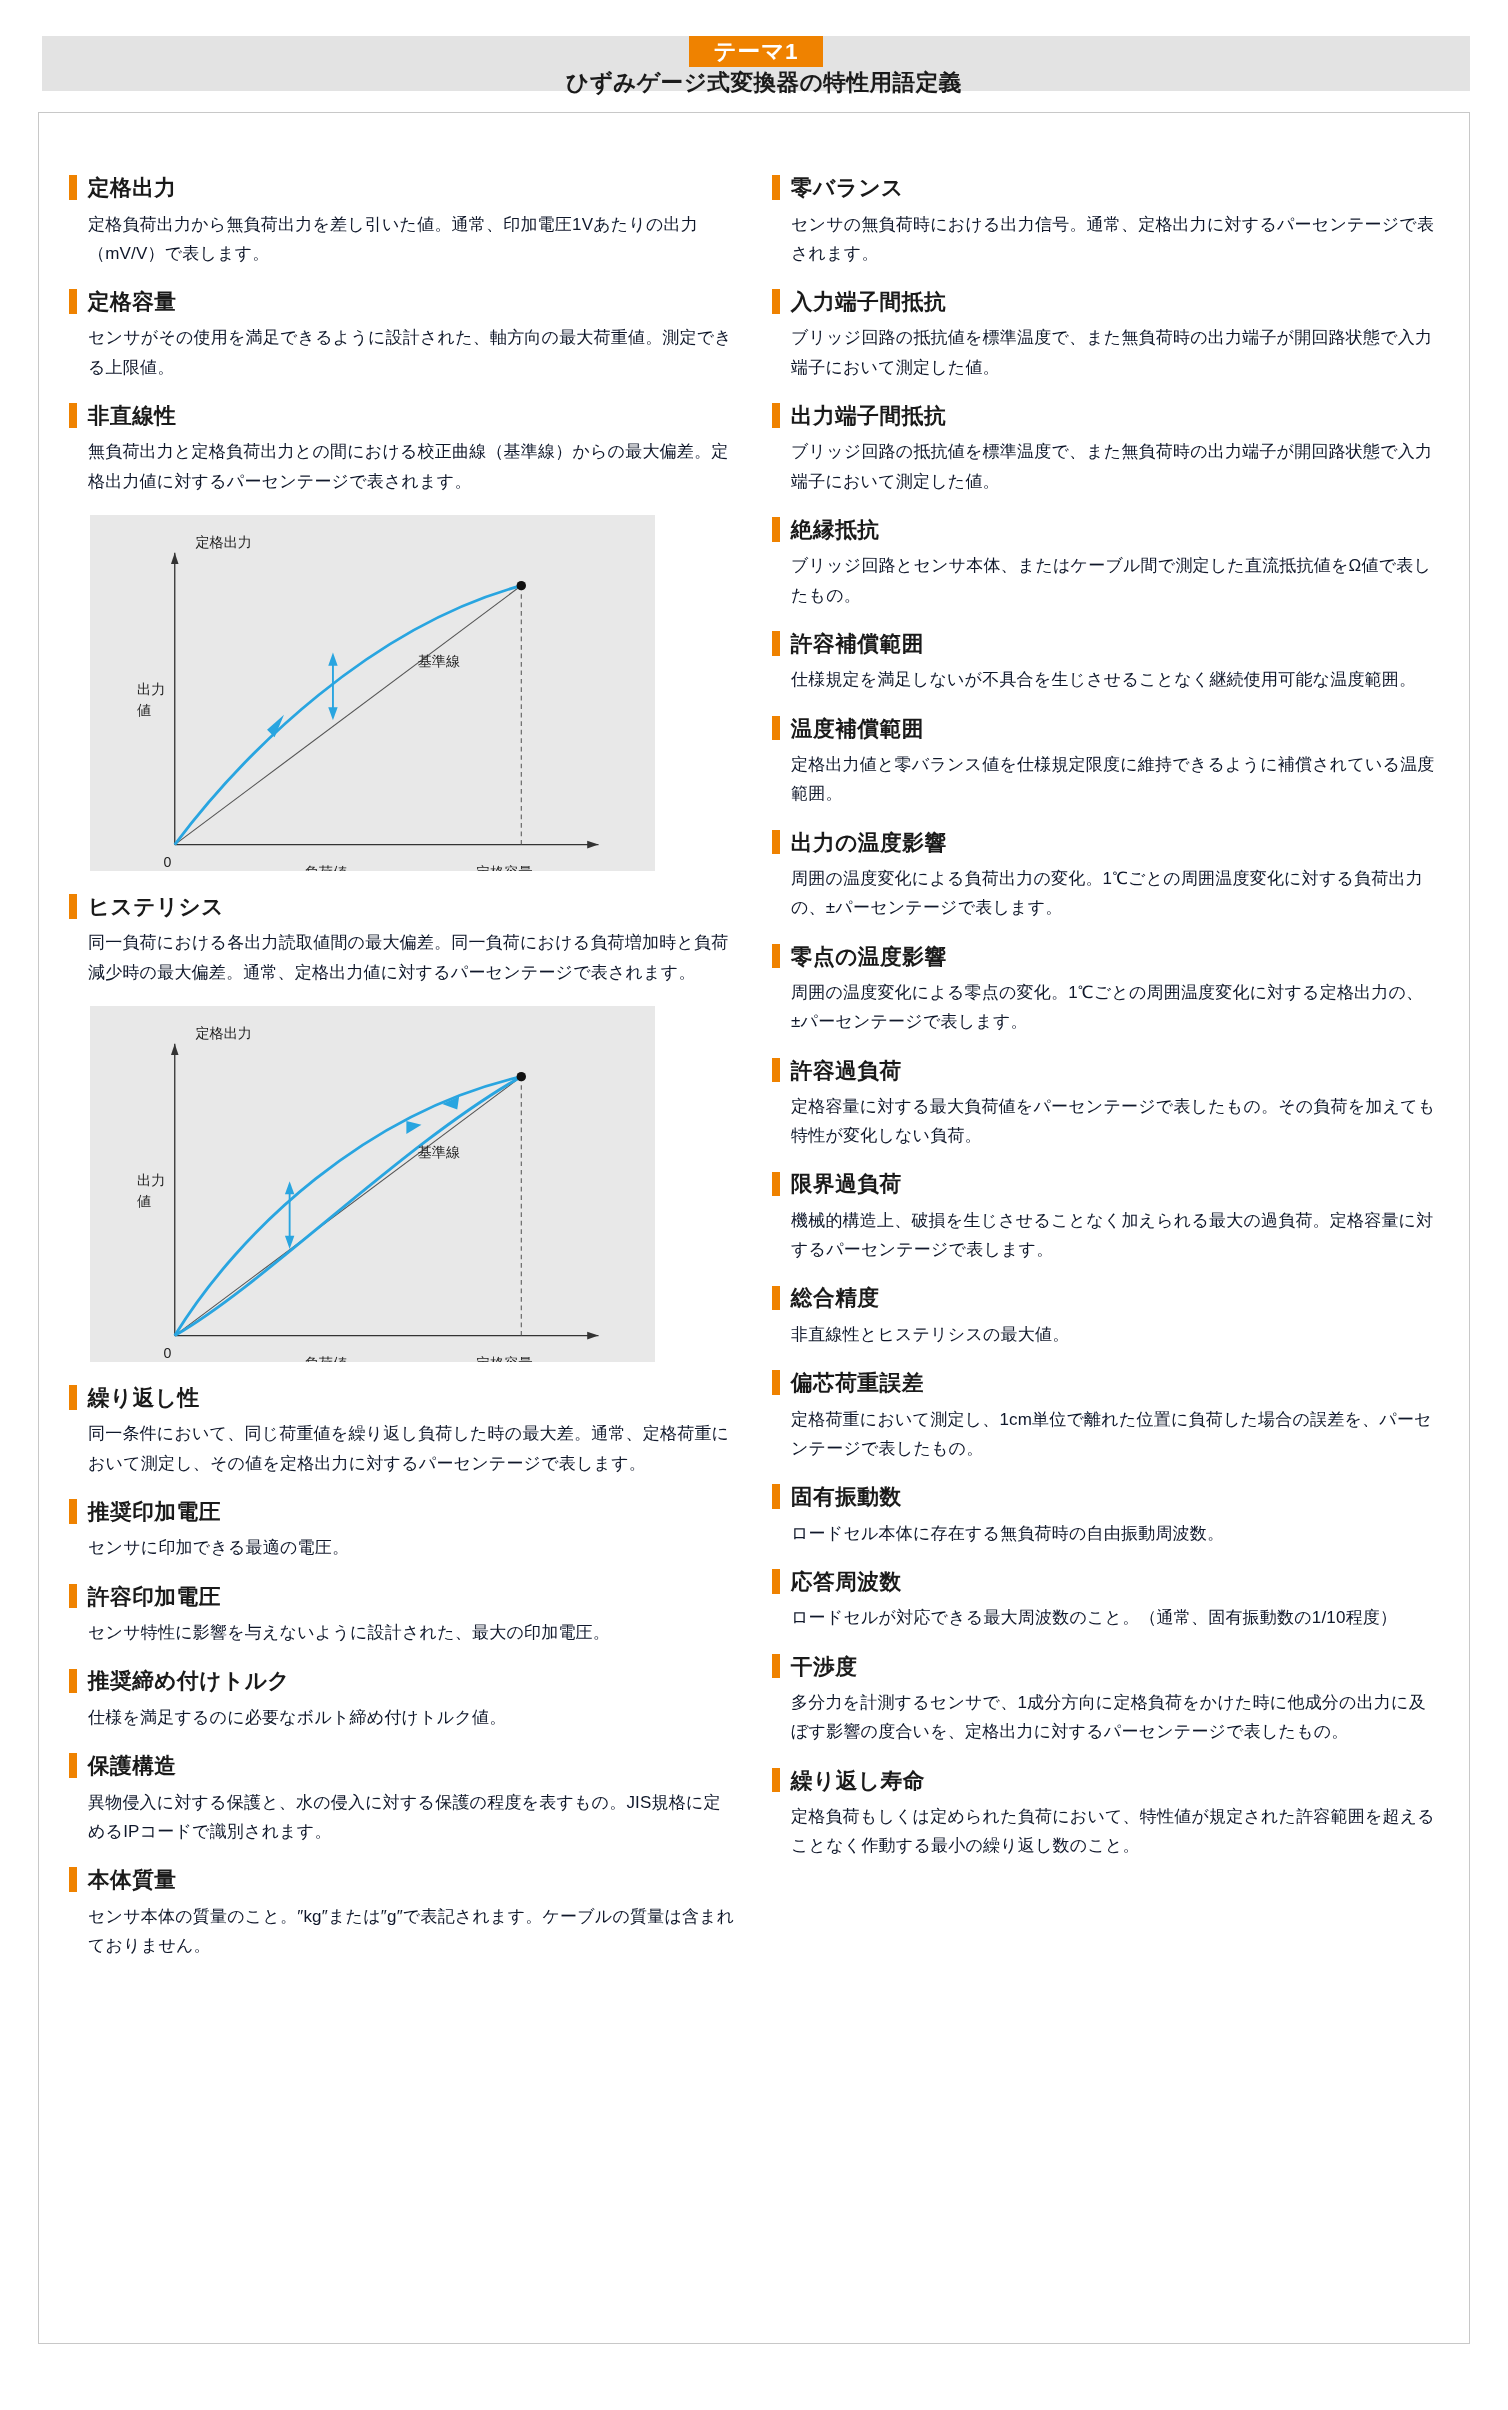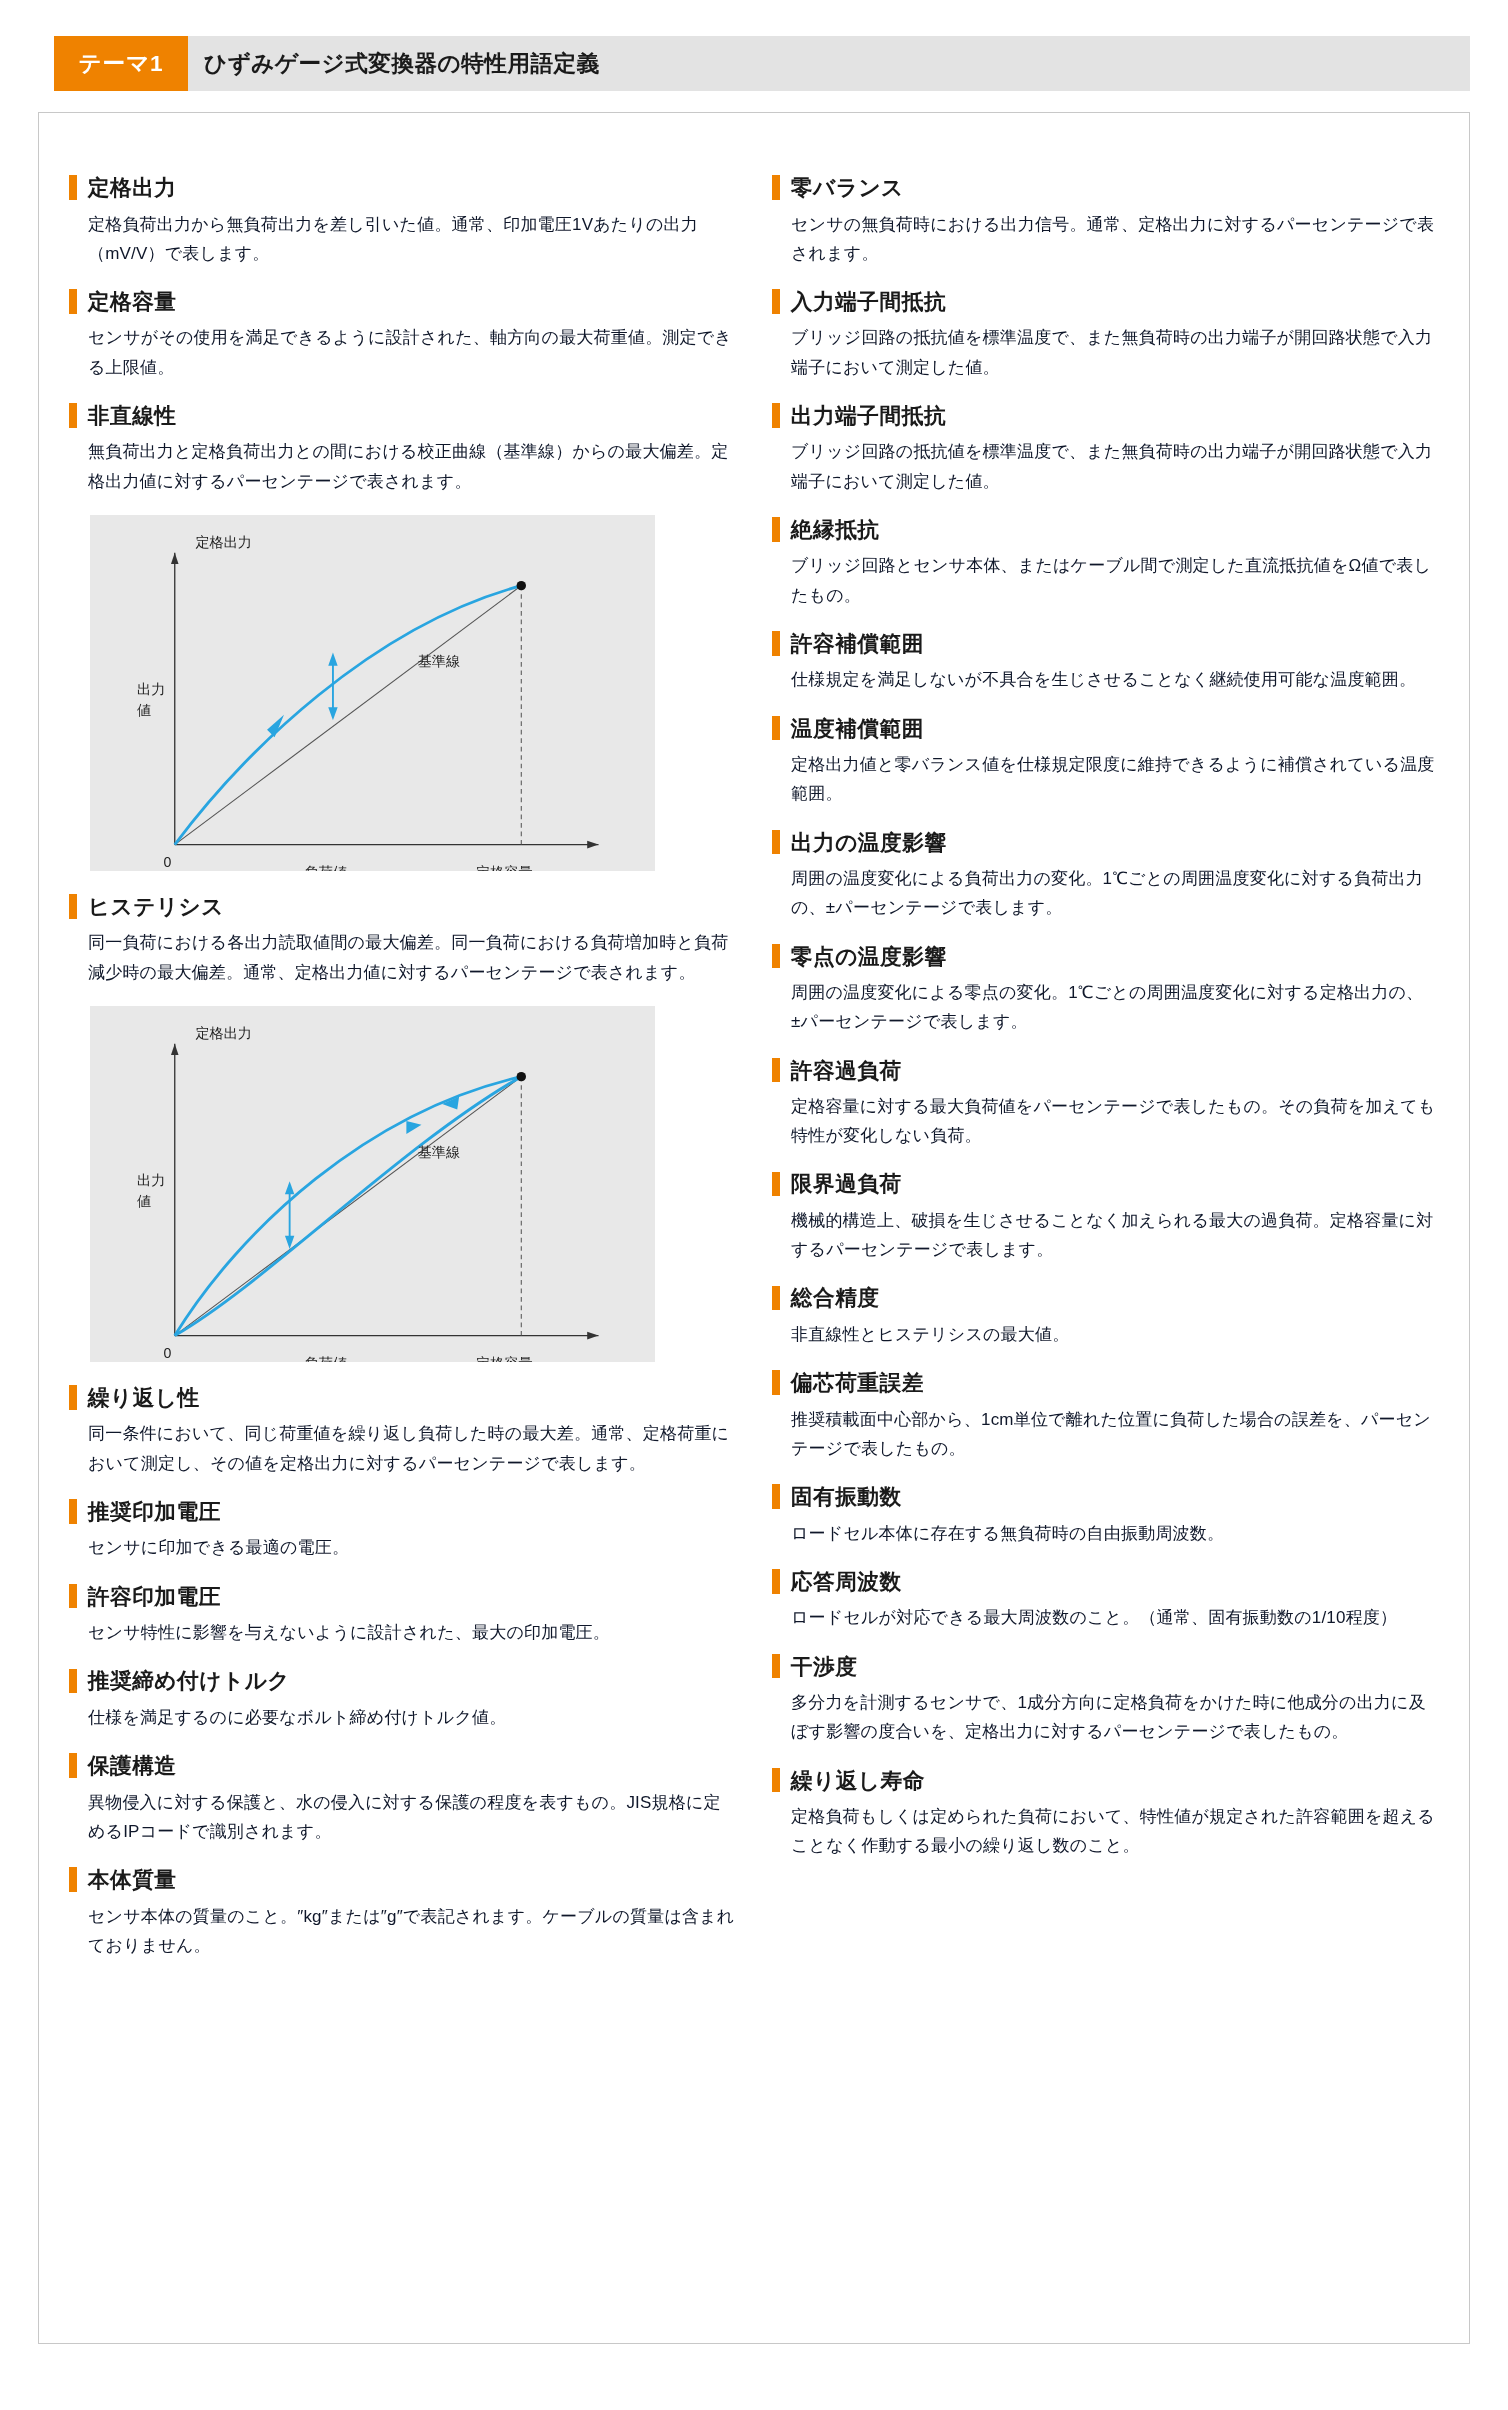--- a/index.html
+++ b/index.html
@@ -20,21 +20,22 @@
     height: 2411px;
     box-sizing: border-box;
     padding: 36px 38px 38px 38px;
   }
   
   .header {
     height: 55px;
     background: #e3e3e3;
     display: flex;
     align-items: center;
-    margin: 0 0 0 16px;
+    margin: 0 0 0 4px;
+    flex-direction: column;
   }
   .header-tag {
     background: #ef8200;
     color: #ffffff;
     font-size: 22.6px;
     font-weight: bold;
     letter-spacing: 0.9px;
     padding: 0 24.5px;
     height: 55px;
     display: flex;
@@ -355,21 +356,21 @@
           <span class="term">総合精度</span>
         </div>
         <p class="desc">非直線性とヒステリシスの最大値。</p>
       </div>
 
       <div class="entry">
         <div class="entry-head">
           <span class="bar"></span>
           <span class="term">偏芯荷重誤差</span>
         </div>
-        <p class="desc">推奨積載面中心部から、1cm単位で離れた位置に負荷した場合の誤差を、パーセンテージで表したもの。</p>
+        <p class="desc">定格荷重において測定し、1cm単位で離れた位置に負荷した場合の誤差を、パーセンテージで表したもの。</p>
       </div>
 
       <div class="entry">
         <div class="entry-head">
           <span class="bar"></span>
           <span class="term">固有振動数</span>
         </div>
         <p class="desc">ロードセル本体に存在する無負荷時の自由振動周波数。</p>
       </div>
 

